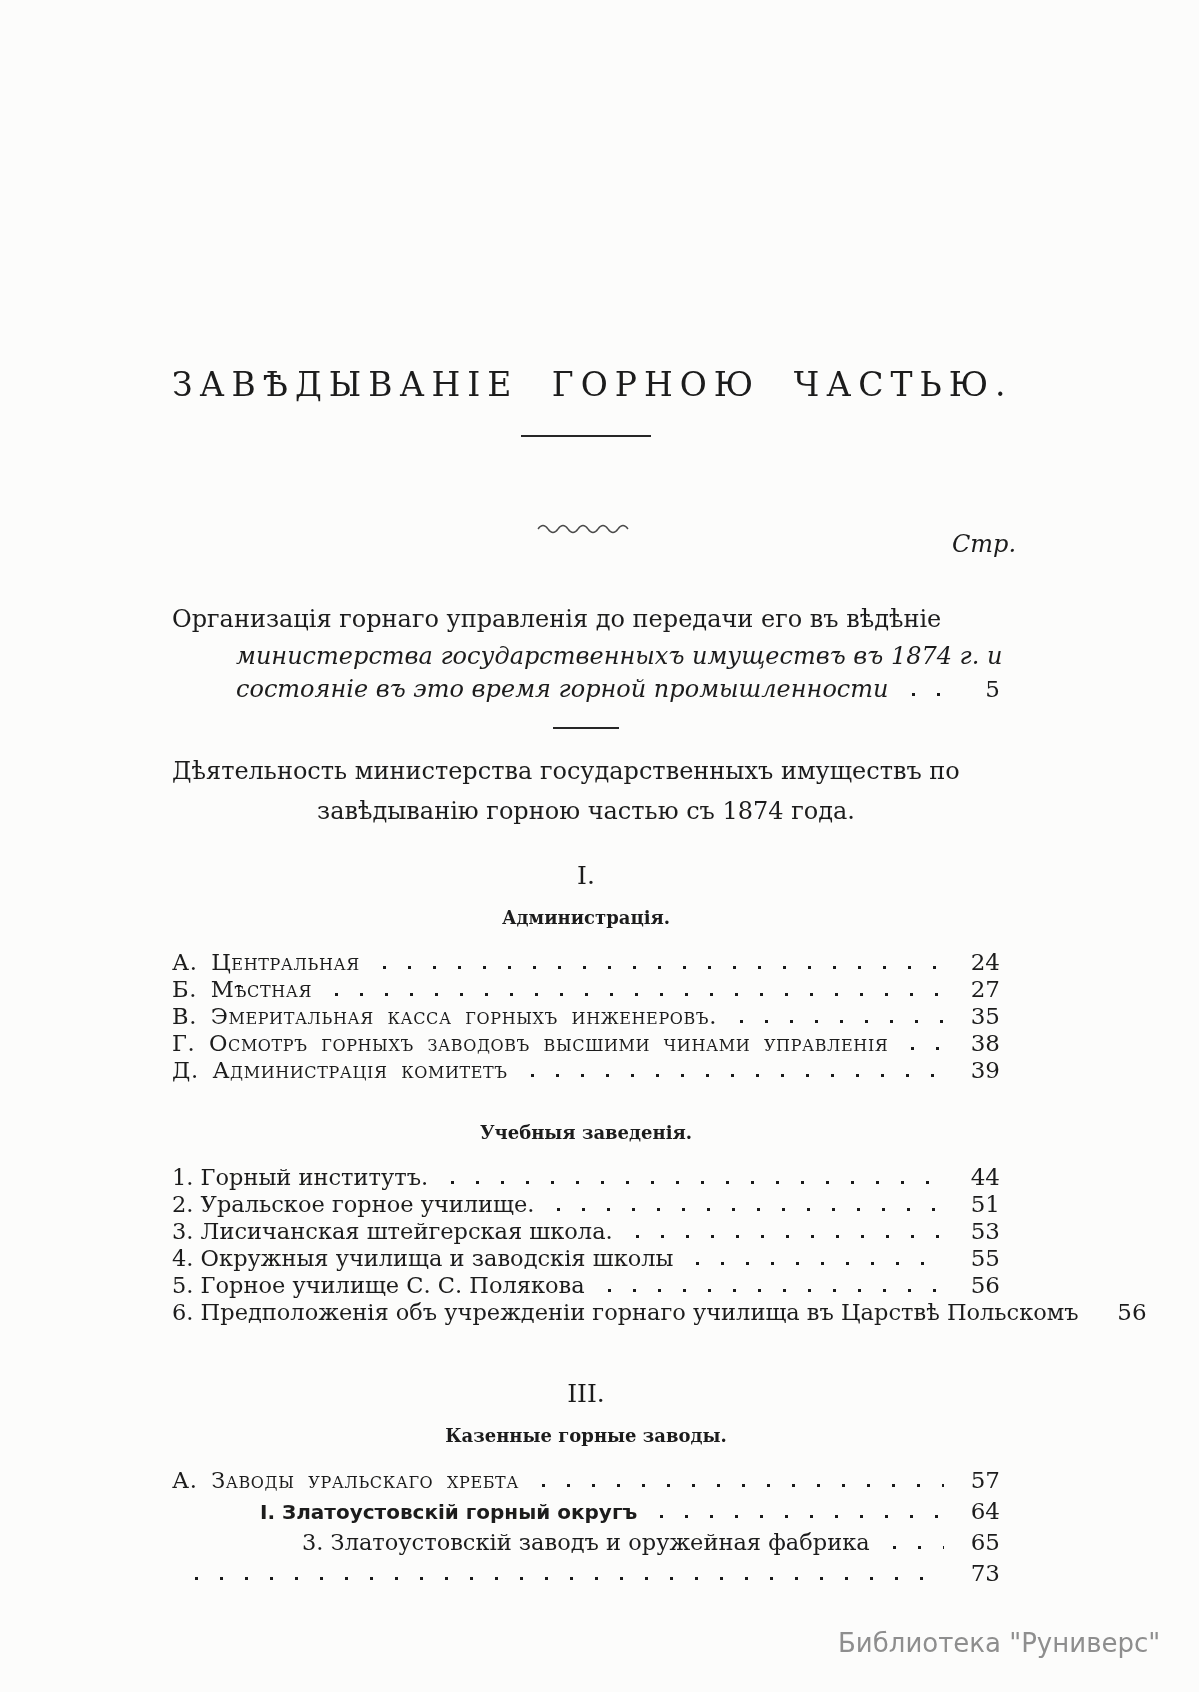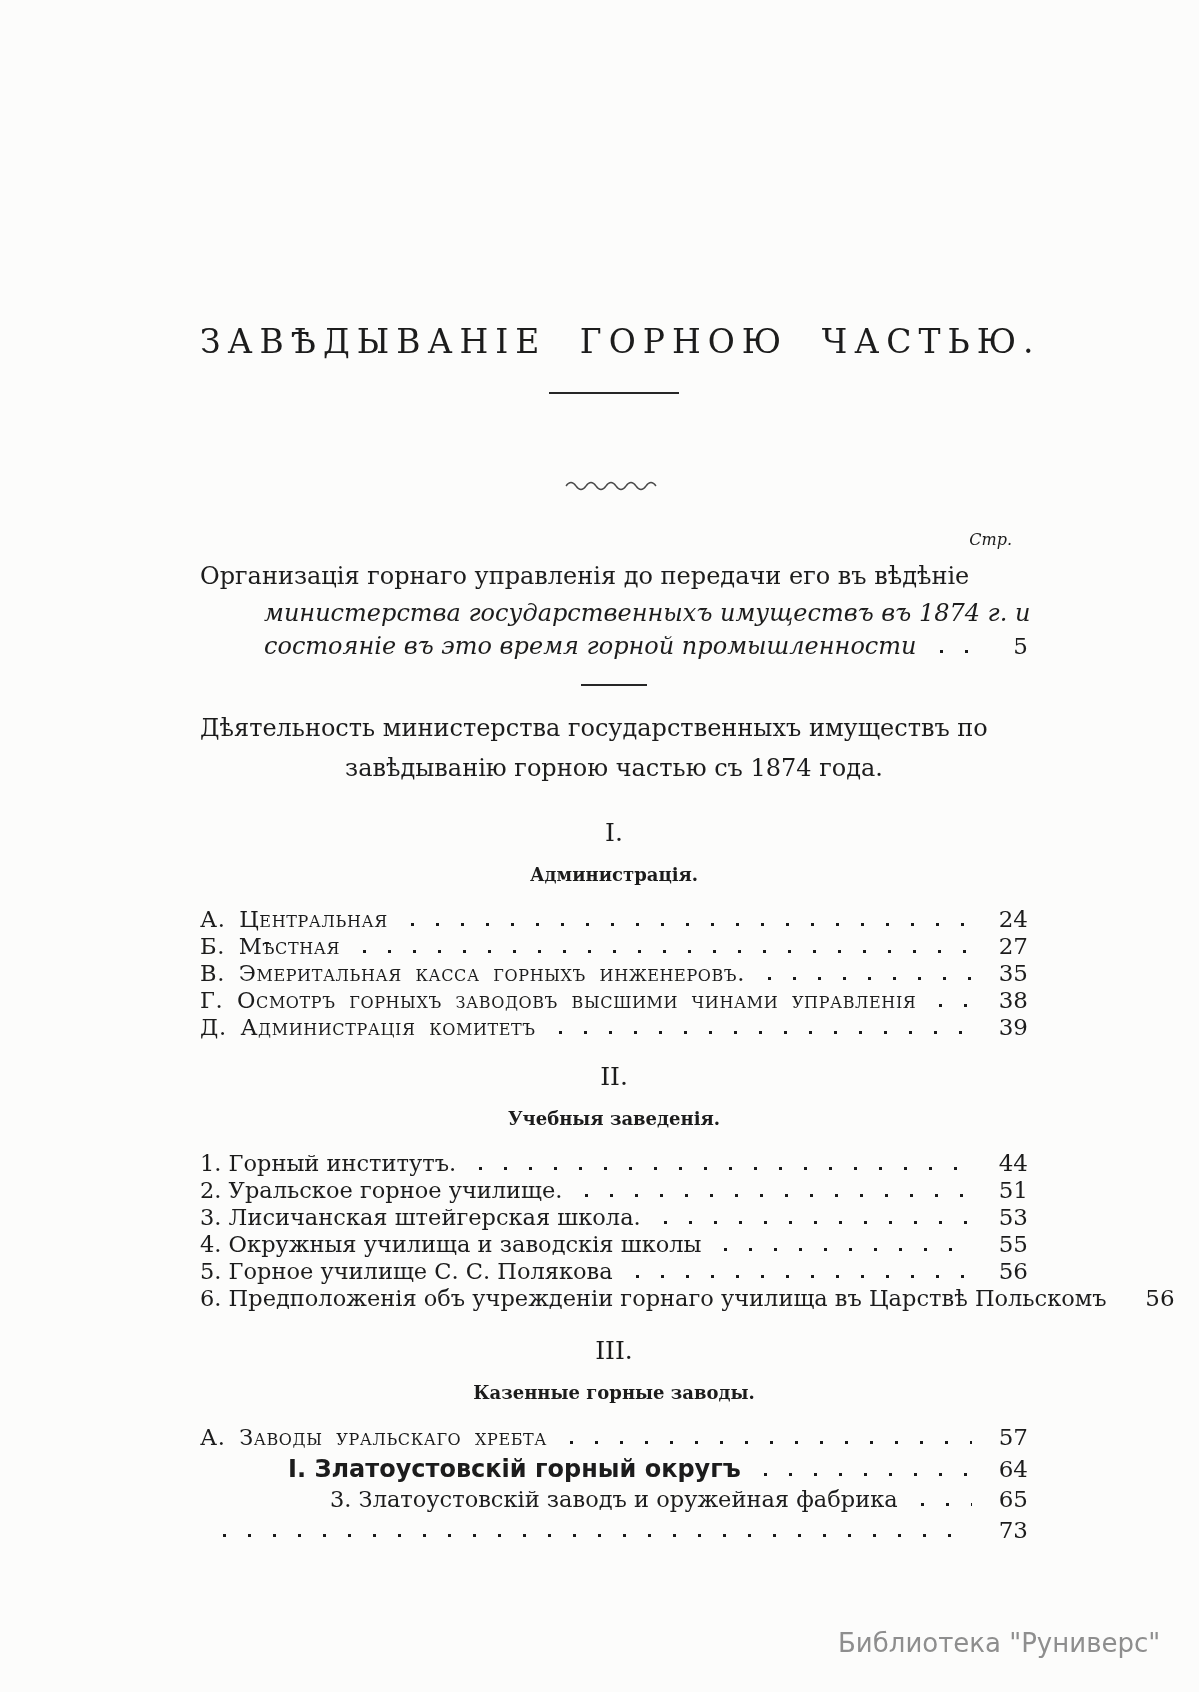--- a/index.html
+++ b/index.html
@@ -2,36 +2,36 @@
 <html><head>
 <meta charset="utf-8">
 <style>
   html,body { margin:0; padding:0; background:#ffffff; }
   .page {
     position:relative; width:1199px; height:1692px;
     background:#fcfcfb; overflow:hidden;
     font-family:"DejaVu Serif", "Liberation Serif", serif;
     color:#1c1c1c;
   }
-  .col { position:absolute; left:200px; width:828px; }
+  .col { position:absolute; left:172px; width:828px;margin-top:43px; }
 
   .book-title {
     text-align:center; font-size:33px; font-weight:normal;
     letter-spacing:7px; word-spacing:16px; white-space:nowrap;
   }
   .hrule-wide { width:130px; margin:0 auto; border-top:2px solid #262626; }
   .hrule-short { width:66px;  margin:0 auto; border-top:2px solid #262626; }
   .toc-heading {
     text-align:center; font-size:27px; font-weight:normal;
     letter-spacing:9px; word-spacing:6px;
   }
   .squiggle-wrap { text-align:center; }
   .str-label {
     position:absolute; left:952px; top:530px; width:60px;
-    font-style:italic; font-size:16px; text-align:right;
+    font-style:italic; font-size:24px; text-align:right;
   }
 
   .entry { font-size:24px; }
   .entry .eline { height:37px; line-height:37px; white-space:nowrap; }
   .just { text-align:justify; text-align-last:justify; padding-right:70px; }
   .ind64 { padding-left:64px;font-style:italic; }
   .center-line { text-align:center; height:40px; line-height:40px; }
 
   .row { display:flex; align-items:baseline; white-space:nowrap; }
   .row .lbl { flex:0 0 auto; }
@@ -43,21 +43,21 @@
   .row .pg { flex:0 0 48px; width:48px; text-align:right; font-size:23px; }
 
   .sec-num   { text-align:center; font-size:25px; }
   .sec-title { text-align:center; font-size:18px; font-weight:bold; margin-top:17px; }
   .sec-rows  { margin-top:21px; }
   .r27 .row  { height:27px; font-size:22.5px; }
   .r31 .row  { height:31px; font-size:22.5px; }
   .e37 .row  { height:37px; font-size:24px; }
 
   .sc  { font-variant:small-caps; letter-spacing:0.6px; word-spacing:6px;text-align:center; }
-  .boldsans { font-family:"DejaVu Sans", "Liberation Sans", sans-serif; font-weight:bold; font-size:24px; }
+  .boldsans { font-family:"DejaVu Sans", "Liberation Sans", sans-serif; font-weight:bold; font-size:20px; }
   .ind88  { padding-left:88px; }
   .ind130 { padding-left:130px; }
 
   .watermark {
     position:absolute; left:838px; top:1628px; width:250px;
     font-family:"DejaVu Sans", "Liberation Sans", sans-serif;
     font-size:26px; color:#8e8e8e; white-space:nowrap;
   }
   svg.sq { display:inline-block; vertical-align:middle; }
 </style>
@@ -128,21 +128,20 @@
       </div>
       <div class="row">
         <span class="lbl sc">Д. Администрація комитетъ</span>
         <span class="leader"></span>
         <span class="pg">39</span>
       </div>
     </div>
   </div>
 
   <div class="col" style="top:1062px;">
-    <div class="sec-num">II.</div>
     <div class="sec-title">Учебныя заведенія.</div>
     <div class="sec-rows r27">
       <div class="row">
         <span class="lbl">1. Горный институтъ.</span>
         <span class="leader"></span>
         <span class="pg">44</span>
       </div>
       <div class="row">
         <span class="lbl">2. Уральское горное училище.</span>
         <span class="leader"></span>

